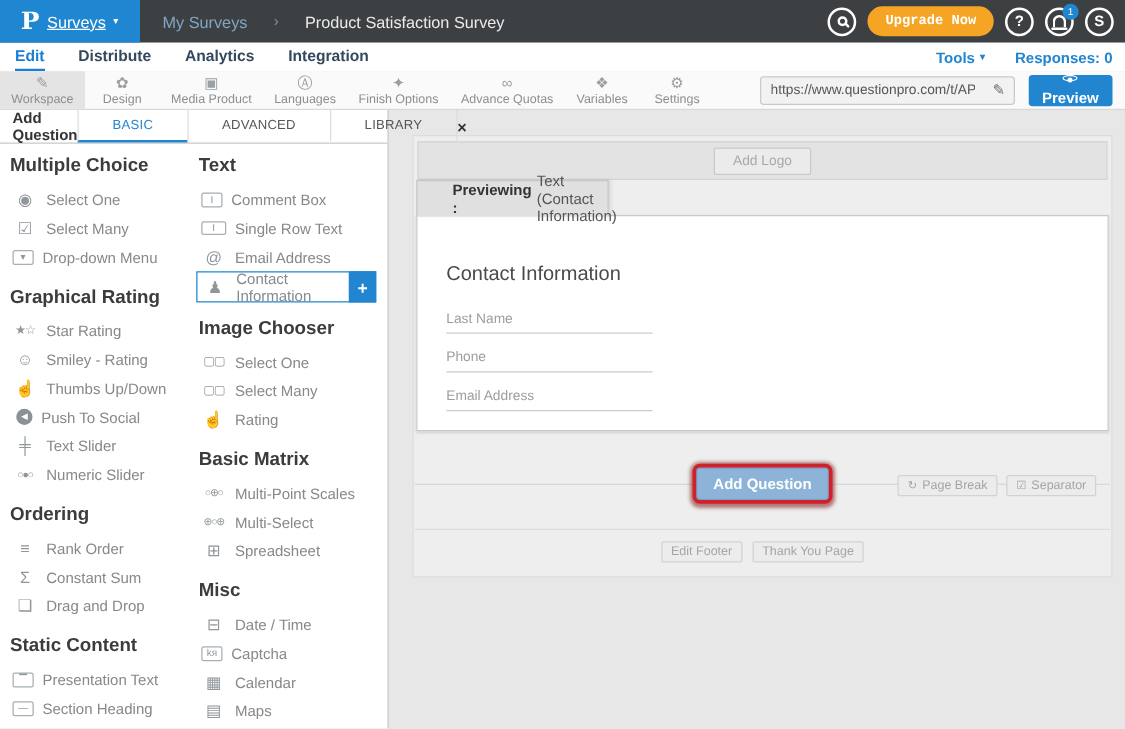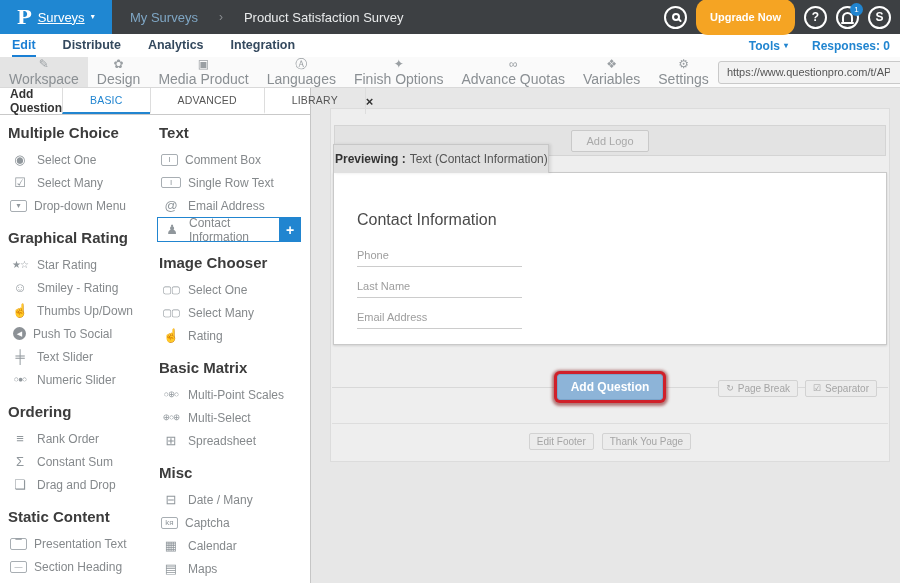--- a/index.html
+++ b/index.html
@@ -12,42 +12,42 @@
   .brand{width:112px;height:34px;background:#1f87d2;display:flex;align-items:center;justify-content:center;gap:6px;cursor:pointer;flex:none;}
   .logo{font-weight:bold;font-size:19px;font-family:"DejaVu Serif",serif;transform:scaleX(1.05);}
   .brand-label{font-size:13px;text-decoration:underline;}
   .caret{font-size:8px;line-height:1;}
   .breadcrumb{display:flex;align-items:center;gap:21px;margin-left:18px;font-size:13px;flex:1;min-width:0;}
   .bc-parent{color:#7fa6c4;cursor:pointer;}
   .bc-sep{color:#8a8d90;font-size:12px;}
   .bc-current{color:#e9ebec;}
   .topbar-right{display:flex;align-items:center;gap:9px;margin-right:9px;flex:none;}
   .circle-btn{width:23px;height:23px;border:2px solid #fff;border-radius:50%;display:flex;align-items:center;justify-content:center;font-size:12px;font-weight:bold;position:relative;cursor:pointer;background:transparent;color:#fff;flex:none;}
-  .upgrade-btn{background:#f5a423;color:#fff;border:none;border-radius:12px;height:36px;padding:0 14px;font-size:11px;font-weight:bold;cursor:pointer;font-family:Liberation Sans, sans-serif;text-align:right;}
+  .upgrade-btn{background:#f5a423;color:#fff;border:none;border-radius:12px;height:24px;padding:0 14px;font-size:11px;font-weight:bold;cursor:pointer;font-family:Liberation Mono, monospace;text-align:right;}
   .badge{position:absolute;top:-5px;right:-6px;background:#2185d0;color:#fff;border-radius:50%;width:13px;height:13px;font-size:8px;display:flex;align-items:center;justify-content:center;font-weight:normal;}
   .mag{width:8px;height:8px;border:2px solid #fff;border-radius:50%;position:relative;}
   .mag::after{content:"";position:absolute;width:5px;height:2px;background:#fff;transform:rotate(45deg);right:-4px;bottom:-2px;border-radius:1px;}
   .bell-shape{width:11px;height:10px;border:2px solid #fff;border-bottom:none;border-radius:6px 6px 1px 1px;position:relative;}
   .bell-shape::after{content:"";position:absolute;left:-3px;right:-3px;bottom:-2px;height:2px;background:#fff;border-radius:1px;}
 
   
   .navbar{position:absolute;top:34px;left:0;right:0;height:23px;background:#fff;display:flex;align-items:stretch;}
   #nav-tabs{display:flex;margin-left:12px;gap:27px;}
   .nav-tab{font-size:12.5px;font-weight:bold;color:#34495e;display:flex;align-items:center;cursor:pointer;border-bottom:2px solid transparent;}
   .nav-tab.active{color:#1a7fd4;border-bottom-color:#1a7fd4;}
   .navbar-right{margin-left:auto;margin-right:10px;display:flex;align-items:center;gap:24px;font-size:12px;color:#2185d0;font-weight:bold;}
   .nav-link{cursor:pointer;display:flex;align-items:center;gap:4px;}
 
   
   .toolbar{position:absolute;top:57px;left:0;right:0;height:31px;background:#fafafa;border-bottom:1px solid #d9d9d9;display:flex;align-items:stretch;}
   #toolbar-items{display:flex;}
   .tb-item{display:flex;flex-direction:column;align-items:center;justify-content:center;padding:2px 9px;min-width:60px;cursor:pointer;}
   .tb-item.active{background:#e4e4e4;}
   .tb-icon{font-size:12px;color:#9a9fa3;line-height:1;height:13px;}
-  .tb-label{font-size:14px;color:#8a8f93;margin-top:1px;white-space:nowrap;}
+  .tb-label{font-size:10px;color:#8a8f93;margin-top:1px;white-space:nowrap;}
   .toolbar-right{margin-left:auto;display:flex;align-items:center;gap:11px;margin-right:10px;}
   .url-box{display:flex;align-items:center;border:1px solid #c9c9c9;background:#f2f2f2;border-radius:3px;height:23px;width:204px;}
   .url-input{border:none;background:transparent;flex:1;font-size:11px;color:#555;padding:0 8px;outline:none;font-family:inherit;min-width:0;}
   .url-edit{width:23px;text-align:center;color:#6f6f6f;font-size:12px;cursor:pointer;flex:none;}
   .preview-btn{background:#2185d0;color:#fff;border:none;border-radius:3px;height:25px;padding:0 11px;font-size:12px;font-weight:bold;display:flex;align-items:center;gap:6px;cursor:pointer;font-family:inherit;flex-direction:column;}
   .eye{width:12px;height:9px;border:1.5px solid #fff;border-radius:50% / 55%;position:relative;}
   .eye::after{content:"";width:4px;height:4px;background:#fff;border-radius:50%;position:absolute;top:1px;left:2.5px;}
 
   
   .sidebar{position:absolute;top:88px;left:0;width:311px;bottom:0;background:#fff;border-right:1px solid #c6c6c6;z-index:5;}
@@ -67,23 +67,23 @@
   .q-icon.multi{font-size:8.5px;letter-spacing:-1px;}
   .q-icon.boxed{border:1px solid #a8aeb3;border-radius:2px;width:17px;height:12px;font-size:8px;letter-spacing:0;}
   .q-icon.wide{width:20px;height:11px;}
   .q-icon.circled{background:#8c9196;color:#fff;border-radius:50%;width:13px;height:13px;font-size:7px;margin-left:3px;}
   .q-item.selected{border:1px solid #2185d0;background:#fff;height:25px;padding-left:4px;margin-left:-2px;width:144px;}
   .q-add{margin-left:auto;background:#2185d0;color:#fff;width:22px;height:25px;display:flex;align-items:center;justify-content:center;font-weight:bold;font-size:14px;margin-right:-1px;cursor:pointer;flex:none;}
 
   
   .main{position:absolute;top:88px;left:311px;right:0;bottom:0;background:#e7e7e7;}
   .survey-panel{position:absolute;left:19px;top:20px;right:10px;height:354px;background:#eeeeee;border:1px solid #dcdcdc;}
-  .logo-band{position:absolute;left:3px;right:3px;top:16px;height:31px;background:#e3e3e3;border:1px solid #d4d4d4;display:flex;align-items:center;justify-content:center;}
+  .logo-band{position:absolute;left:3px;right:3px;top:4px;height:31px;background:#e3e3e3;border:1px solid #d4d4d4;display:flex;align-items:center;justify-content:center;}
   .add-logo-btn{border:1px solid #c9c9c9;background:#ebebeb;color:#a9a9a9;font-size:11px;padding:4px 14px;cursor:pointer;border-radius:2px;font-family:inherit;}
-  .preview-tab{position:absolute;left:2px;top:35px;width:216px;height:29px;background:#e0e0e0;border:1px solid #c7c7c7;border-bottom:none;display:flex;align-items:center;padding-left:1px;font-size:12px;color:#555;z-index:2;box-shadow:2px 0 3px rgba(0,0,0,.10);}
+  .preview-tab{position:absolute;left:2px;top:35px;width:154px;height:29px;background:#e0e0e0;border:1px solid #c7c7c7;border-bottom:none;display:flex;align-items:center;padding-left:28px;font-size:12px;color:#555;z-index:2;box-shadow:2px 0 3px rgba(0,0,0,.10);}
   .preview-tab b{color:#333;margin-right:4px;}
   .white-card{position:absolute;left:2px;right:2px;top:63px;height:173px;background:#fff;border:1px solid #c9c9c9;box-shadow:0 1px 2px rgba(0,0,0,.12);z-index:1;}
   .card-content{padding:38px 0 0 23px;}
   .form-title{font-size:16px;color:#4a4a4a;font-weight:normal;margin-bottom:16px;}
   .field{width:165px;border-bottom:1px solid #ccc;padding-bottom:3px;margin-bottom:9px;cursor:text;}
   .field-label{font-size:11px;color:#9d9d9d;}
   .rule{position:absolute;top:278px;left:1px;right:1px;border-top:1px solid #d8d8d8;}
   .add-question-wrap{position:absolute;top:265px;left:0;right:0;display:flex;justify-content:center;z-index:2;}
   .add-question-btn{background:#8db4d8;color:#fff;border:1px solid #7aa3c9;border-radius:3px;font-size:12px;font-weight:bold;padding:5px 13px;cursor:pointer;font-family:inherit;box-shadow:0 0 0 3px #d0202a,0 1px 3px 5px rgba(130,20,20,.55);}
   .mini-btns{position:absolute;top:271px;right:12px;display:flex;gap:7px;z-index:2;}
@@ -317,21 +317,21 @@
             </div>
             <div class="q-item">
               <span class="q-icon">⊞</span>
               <span class="q-label">Spreadsheet</span>
             </div>
           </div>
           <div class="section">
             <div class="section-title">Misc</div>
             <div class="q-item">
               <span class="q-icon">⊟</span>
-              <span class="q-label">Date / Many</span>
+              <span class="q-label">Date / Time</span>
             </div>
             <div class="q-item">
               <span class="q-icon boxed">kя</span>
               <span class="q-label">Captcha</span>
             </div>
             <div class="q-item">
               <span class="q-icon">▦</span>
               <span class="q-label">Calendar</span>
             </div>
             <div class="q-item">
@@ -350,22 +350,22 @@
         <button class="add-logo-btn">Add Logo</button>
       </div>
       <div class="preview-tab">
         <b>Previewing :</b>
         <span>Text (Contact Information)</span>
       </div>
       <div class="white-card">
         <div class="card-content">
           <div class="form-title">Contact Information</div>
           <div id="form-fields">
+              <div class="field"><span class="field-label">Last Name</span></div>
               <div class="field"><span class="field-label">Phone</span></div>
-              <div class="field"><span class="field-label">Last Name</span></div>
               <div class="field"><span class="field-label">Email Address</span></div>
             </div>
         </div>
       </div>
       <div class="rule"></div>
       <div class="add-question-wrap">
         <button class="add-question-btn">Add Question</button>
       </div>
       <div class="mini-btns">
         <span class="mini-btn">

